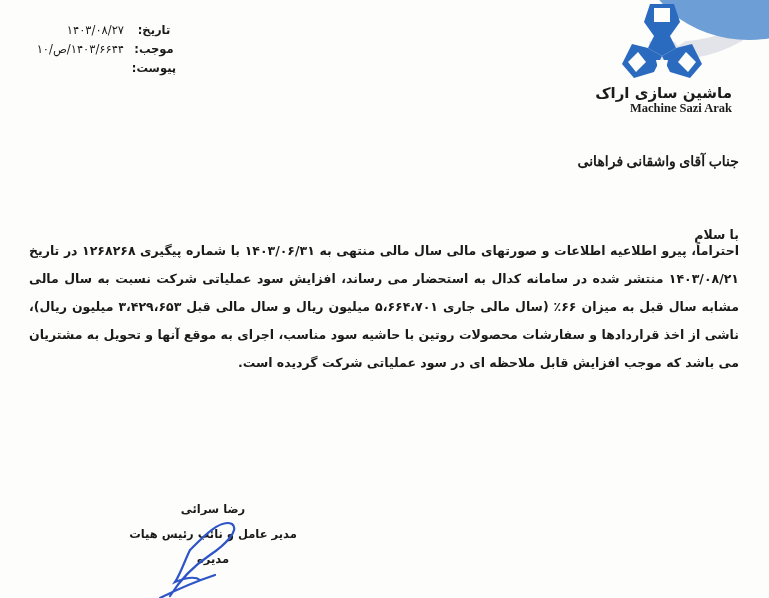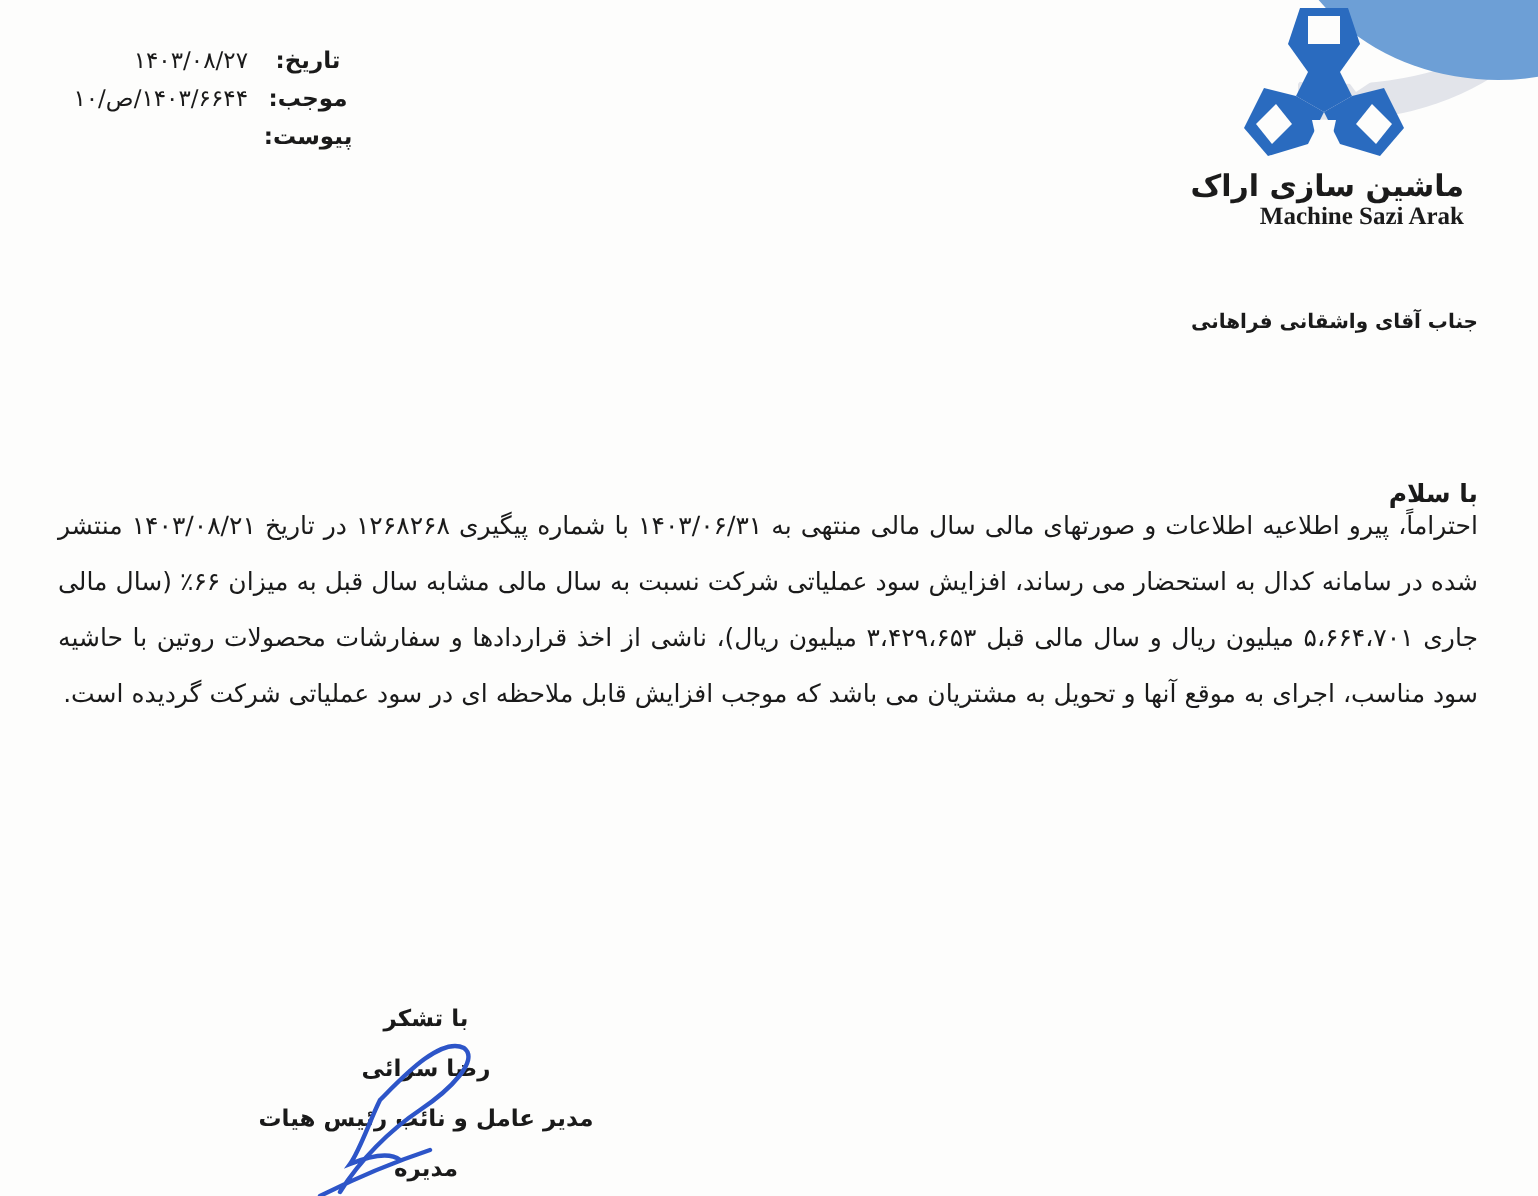--- a/index.html
+++ b/index.html
@@ -92,41 +92,41 @@
       color: #1b1b1b;
       margin-top: -1px;
     }
     .addressee {
       position: absolute;
       right: 30px;
       top: 150px;
       direction: rtl;
       text-align: left;
       font-weight: bold;
-      font-size: 10px;
+      font-size: 14px;
+      font-family: Liberation Serif, serif;
     }
     .addressee div { height: 24px; line-height: 24px; }
     .greeting {
       position: absolute;
       right: 30px;
       top: 227px;
       direction: rtl;
       font-weight: bold;
       font-size: 12.5px;
-      margin-top: 12px;
     }
     .body-text {
       position: absolute;
       right: 30px;
-      top: 249px;
+      top: 237px;
       width: 710px;
       direction: rtl;
       text-align: justify;
       font-size: 12.5px;
-      font-weight: normal;
+      font-weight: bold;
       line-height: 28px;
       text-align-last: right;
     }
     .body-text p { margin: 0; }
     .signature {
       position: absolute;
       left: 118px;
       top: 497px;
       width: 190px;
       direction: rtl;
@@ -192,20 +192,19 @@
   <div>جناب آقای واشقانی فراهانی</div>
 </div>
 
 <div class="greeting">با سلام</div>
 
 <div class="body-text">
   <p>احتراماً، پیرو اطلاعیه اطلاعات و صورتهای مالی سال مالی منتهی به ۱۴۰۳/۰۶/۳۱ با شماره پیگیری ۱۲۶۸۲۶۸ در تاریخ ۱۴۰۳/۰۸/۲۱ منتشر شده در سامانه کدال به استحضار می رساند، افزایش سود عملیاتی شرکت نسبت به سال مالی مشابه سال قبل به میزان ۶۶٪ (سال مالی جاری ۵،۶۶۴،۷۰۱ میلیون ریال و سال مالی قبل ۳،۴۲۹،۶۵۳ میلیون ریال)، ناشی از اخذ قراردادها و سفارشات محصولات روتین با حاشیه سود مناسب، اجرای به موقع آنها و تحویل به مشتریان می باشد که موجب افزایش قابل ملاحظه ای در سود عملیاتی شرکت گردیده است.</p>
 </div>
 
 <div class="signature">
-  <div>با تشکر</div>
   <div>رضا سرائی</div>
   <div>مدیر عامل و نائب رئیس هیات مدیره</div>
 </div>
 
 <svg class="sig-scribble" width="110" height="78" viewBox="0 0 110 78">
   <path d="M30,76 C40,60 55,45 70,35 C85,25 100,10 92,4 C80,-2 60,20 50,30 M50,30 C45,40 40,55 35,62 C45,58 55,56 60,60 M20,78 C40,68 60,60 75,55" fill="none" stroke="#2d55c8" stroke-width="2.2" stroke-linecap="round"></path>
 </svg>
 
 </body></html>

